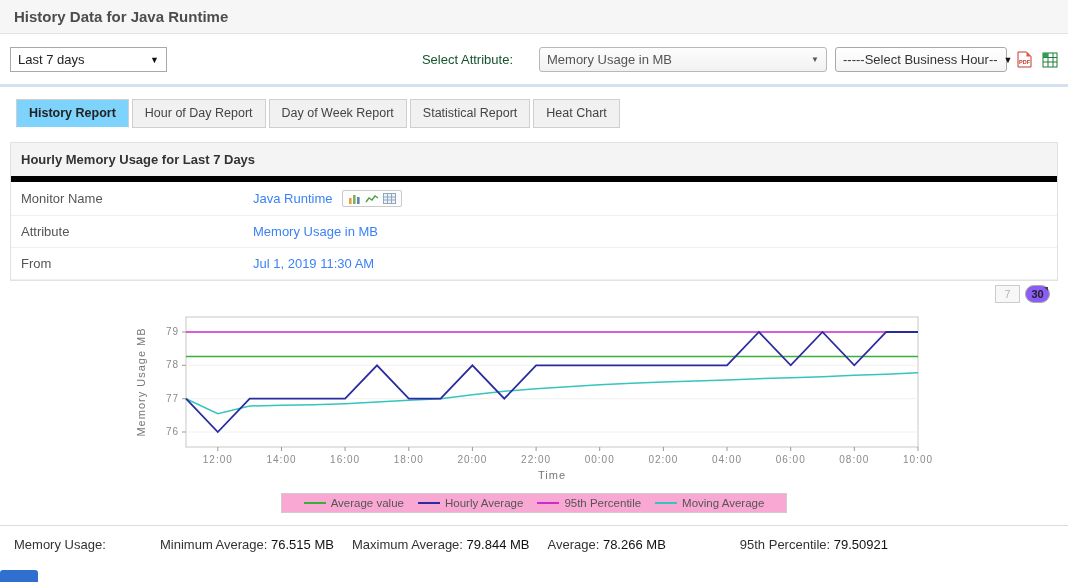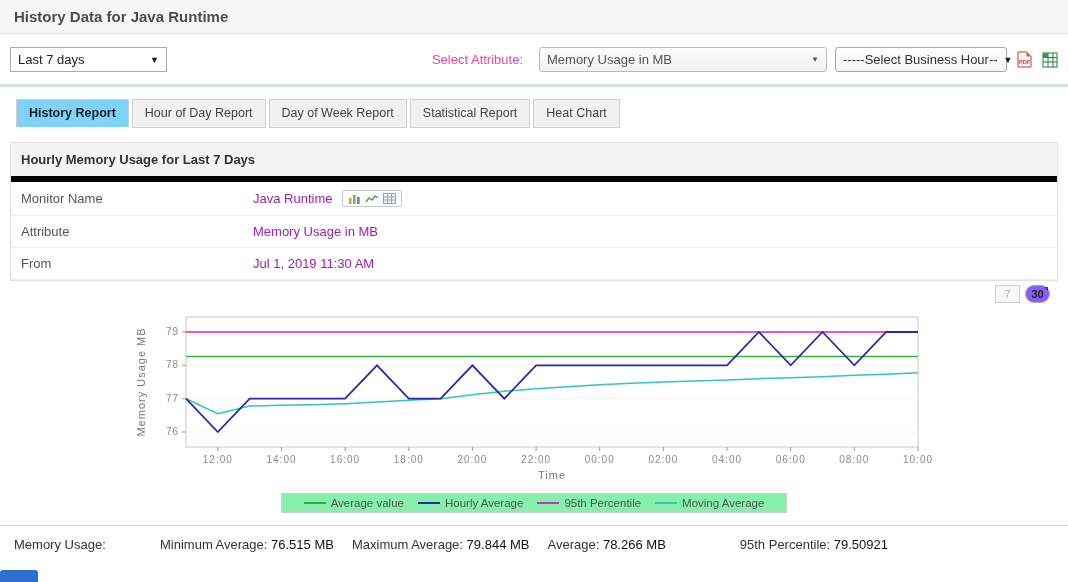--- a/index.html
+++ b/index.html
@@ -19,21 +19,21 @@
     display: flex; align-items: center; padding: 13px 10px 12px 10px;
     border-bottom: 3px solid #d5e2ee; background: #fff;
   }
   .select-box {
     display: flex; align-items: center; justify-content: space-between;
     border: 1px solid #a9a9a9; background: #fff; font-size: 13px; color: #222;
     padding: 0 7px; height: 25px; cursor: pointer; white-space: nowrap;
   }
   .period-select { width: 157px; }
   .toolbar-right { margin-left: auto; display: flex; align-items: center; gap: 8px; }
-  .attr-label { font-size: 13px; color: #ec4899; margin-right: 8px; }
+  .attr-label { font-size: 13px; color: #14532d; margin-right: 18px; }
   .attr-select {
     width: 288px; border-radius: 3px; border-color: #b8b8b8; color: #555;
     background: linear-gradient(#fdfdfd, #f1f1f1);
   }
   .bh-select {
     width: 172px; border-radius: 3px; color: #333;
     background: linear-gradient(#ffffff, #f4f4f4);
   }
   .caret { font-size: 8px; color: #555; margin-left: 6px; }
   .caret-dark { font-size: 9px; color: #111; }
@@ -51,21 +51,21 @@
   .panel { margin: 14px 10px 0 10px; border: 1px solid #e2e2e2; }
   .panel-header {
     background: #f4f4f4; border-bottom: 6px solid #000000; padding: 9px 10px;
     font-size: 13px; font-weight: bold; color: #333;
   }
   .info-row {
     display: flex; align-items: center; padding: 8px 10px;
     border-bottom: 1px solid #f0f0f0; font-size: 13px;
   }
   .info-label { width: 232px; color: #555; }
-  .info-value { color: #a21caf; display: flex; align-items: center; }
+  .info-value { color: #3b82f6; display: flex; align-items: center; }
   .mini-icons {
     display: inline-flex; align-items: center; gap: 4px; margin-left: 10px;
     border: 1px solid #c9c9c9; border-radius: 2px; padding: 2px 5px; background: #fdfdfd;
     cursor: pointer;
   }
 
   
   .chart-section { position: relative; padding-top: 6px; }
   .range-buttons { position: absolute; top: 4px; right: 18px; display: flex; gap: 5px; }
   .range-btn {
@@ -76,21 +76,21 @@
   .range-btn.active::after {
     content: ""; position: absolute; top: 1px; right: 1px;
     border-left: 4px solid transparent; border-top: 4px solid #444;
   }
   .chart-wrapper { width: 800px; margin: 22px auto 0 auto; }
   .tick { font-size: 10px; fill: #8a8a8a; letter-spacing: 1px; }
   .axis-label { font-size: 11px; fill: #777; letter-spacing: 1px; }
   .legend {
     width: fit-content; margin: 6px auto 0 auto; border: 1px solid #ccc;
     padding: 3px 22px; display: flex; align-items: center; gap: 14px;
-    font-size: 11.5px; color: #555; background: #86efac;
+    font-size: 11.5px; color: #555; background: #f9a8d4;
   }
   .legend-item { display: inline-flex; align-items: center; gap: 5px; }
   .legend-line { display: inline-block; width: 22px; height: 2px; }
 
   
   .summary {
     margin-top: 12px; border-top: 1px solid #dcdcdc; padding: 11px 14px 0 14px;
     display: flex; align-items: baseline; font-size: 13px; color: #222;
   }
   .summary-title { width: 146px; color: #333; }

